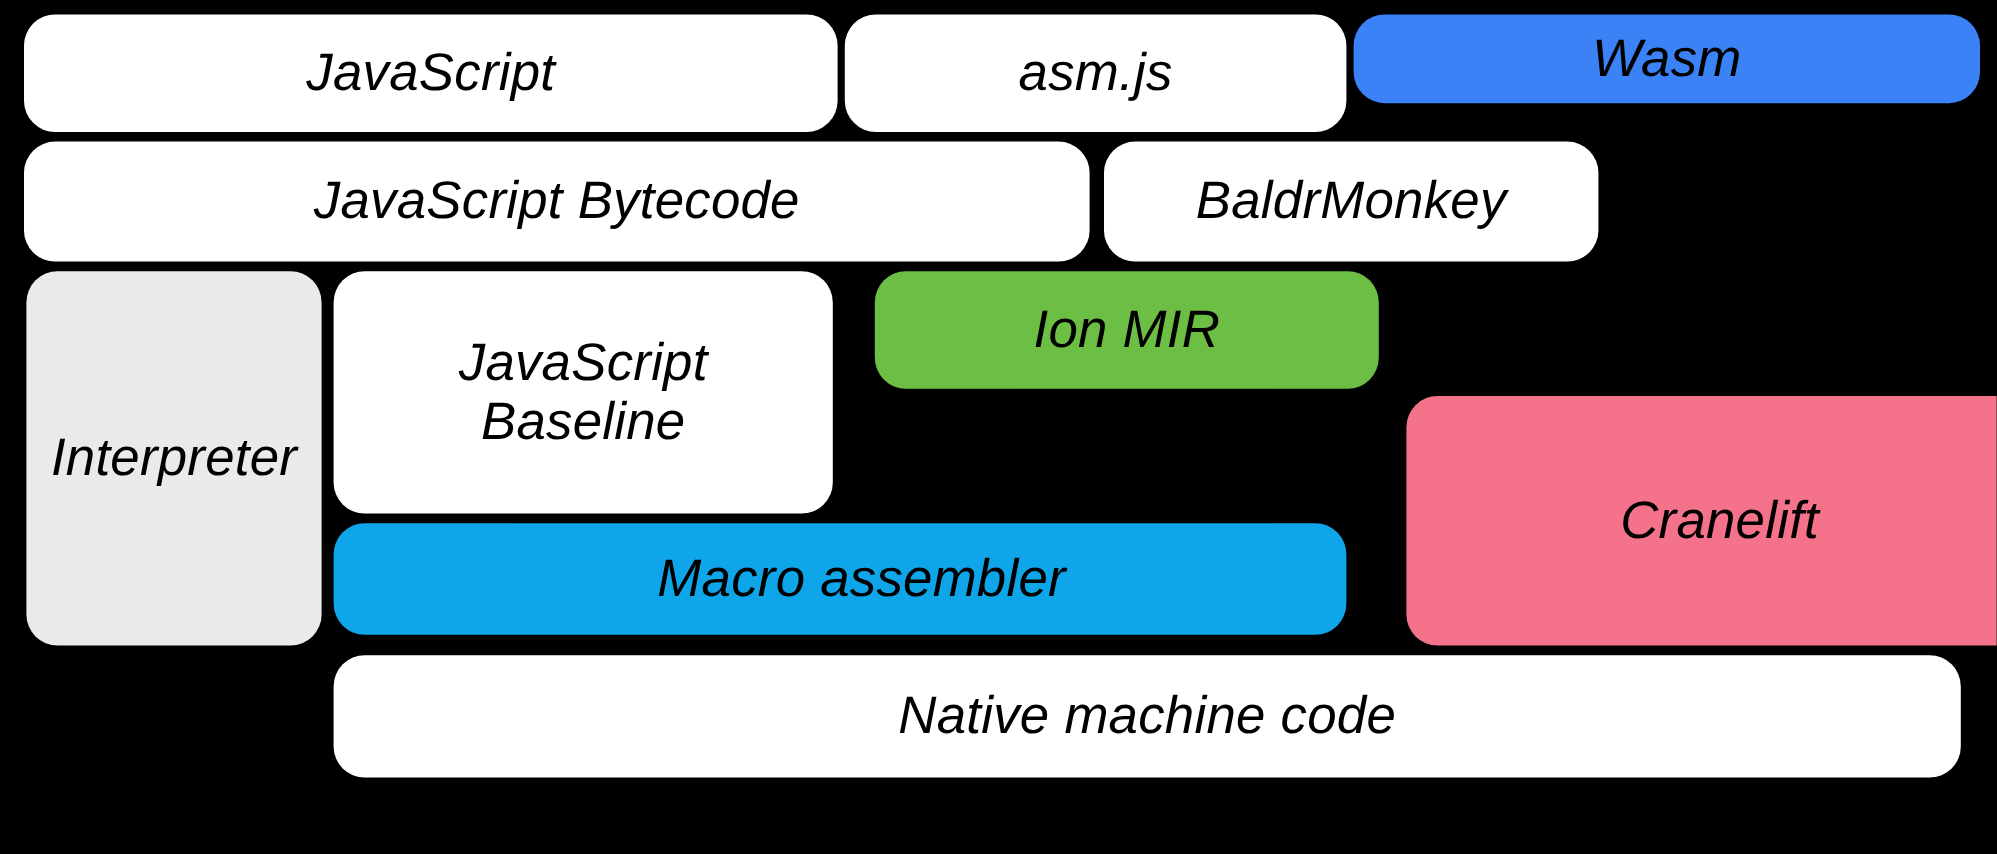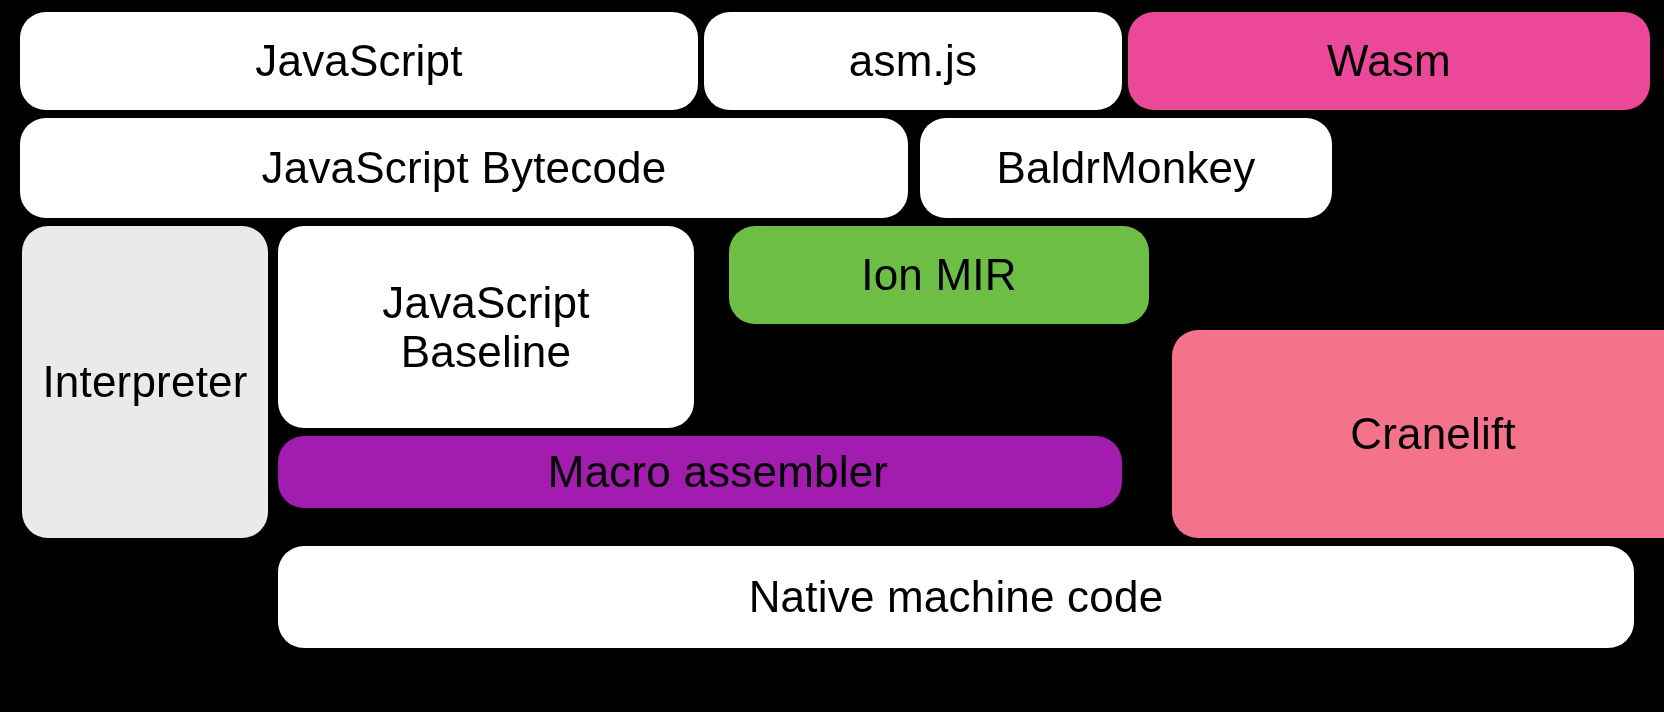--- a/index.html
+++ b/index.html
@@ -23,31 +23,32 @@
     justify-content: center;
     text-align: center;
     border-radius: 26px;
     color: #000000;
     font-size: 44px;
     line-height: 1.12;
     font-weight: 400;
     letter-spacing: 0.2px;
     white-space: pre-line;
     padding: 2px 8px;
+    font-style: italic;
   }
 </style>
 </head>
 <body>
 
 <div id="diagram-root" style="background: rgb(0, 0, 0);">
     <div class="node" style="left: 20px; top: 12px; width: 678px; height: 98px; background: rgb(255, 255, 255); color: rgb(0, 0, 0);">JavaScript</div>
     <div class="node" style="left: 704px; top: 12px; width: 418px; height: 98px; background: rgb(255, 255, 255); color: rgb(0, 0, 0);">asm.js</div>
-    <div class="node" style="left: 1128px; top: 12px; width: 522px; height: 98px; background: #ec4899; color: rgb(0, 0, 0);">Wasm</div>
+    <div class="node" style="left: 1128px; top: 12px; width: 522px; height: 74px; background: #3b82f6; color: rgb(0, 0, 0);">Wasm</div>
     <div class="node" style="left: 20px; top: 118px; width: 888px; height: 100px; background: rgb(255, 255, 255); color: rgb(0, 0, 0);">JavaScript Bytecode</div>
     <div class="node" style="left: 920px; top: 118px; width: 412px; height: 100px; background: rgb(255, 255, 255); color: rgb(0, 0, 0);">BaldrMonkey</div>
     <div class="node" style="left: 22px; top: 226px; width: 246px; height: 312px; background: rgb(234, 234, 234); color: rgb(0, 0, 0);">Interpreter</div>
     <div class="node" style="left: 278px; top: 226px; width: 416px; height: 202px; background: rgb(255, 255, 255); color: rgb(0, 0, 0);">JavaScript
 Baseline</div>
     <div class="node" style="left: 702px; top: 226px; width: 420px; height: 98px; background: rgb(108, 190, 69); color: rgb(0, 0, 0); margin-left: 27px;">Ion MIR</div>
     <div class="node" style="left: 1172px; top: 330px; width: 522px; height: 208px; background: rgb(244, 114, 138); color: rgb(0, 0, 0);">Cranelift</div>
-    <div class="node" style="left: 278px; top: 436px; width: 844px; height: 72px; background: #a21caf; color: rgb(0, 0, 0); padding-left: 44px;">Macro assembler</div>
+    <div class="node" style="left: 278px; top: 436px; width: 844px; height: 93px; background: #0ea5e9; color: rgb(0, 0, 0); padding-left: 44px;">Macro assembler</div>
     <div class="node" style="left: 278px; top: 546px; width: 1356px; height: 102px; background: rgb(255, 255, 255); color: rgb(0, 0, 0);">Native machine code</div>
   </div>
 
 </body></html>

